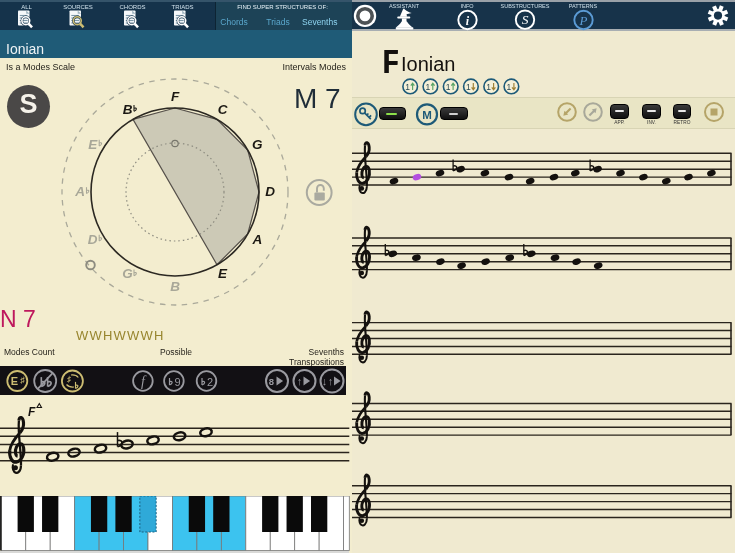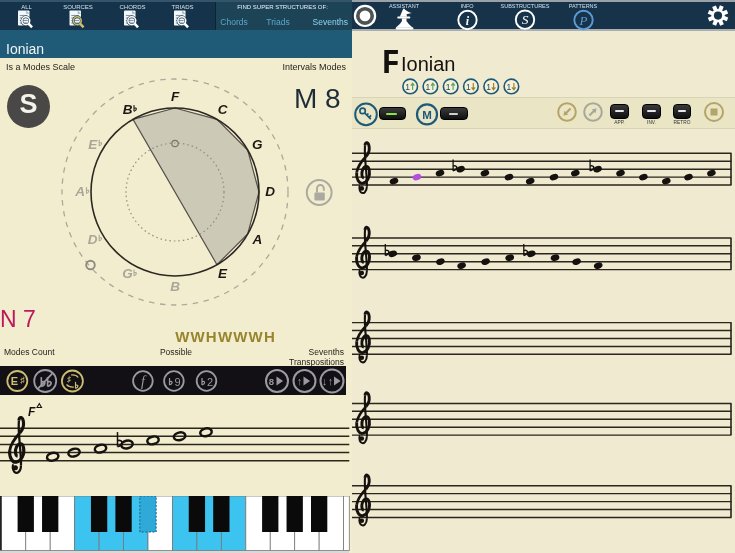--- a/index.html
+++ b/index.html
@@ -52,30 +52,30 @@
       <circle cx="181.8" cy="20.7" r="3.9" fill="none" stroke="#ffffff" stroke-width="1.6"></circle>
       <line x1="184.6" y1="23.5" x2="188.0" y2="27.3" stroke="#ffffff" stroke-width="2.5"></line>
     </svg>
 <div class="abs" style="left:9px;top:3.5px;width:35px;text-align:center;font-size:6px;color:#cfe0ea">ALL</div>
 <div class="abs" style="left:58px;top:3.5px;width:40px;text-align:center;font-size:6px;color:#cfe0ea">SOURCES</div>
 <div class="abs" style="left:112.5px;top:3.5px;width:40px;text-align:center;font-size:6px;color:#cfe0ea">CHORDS</div>
 <div class="abs" style="left:162.5px;top:3.5px;width:40px;text-align:center;font-size:6px;color:#cfe0ea">TRIADS</div>
 <div class="abs" style="left:220px;top:3.5px;width:125px;text-align:center;font-size:6px;color:#e8f2f8">FIND SUPER STRUCTURES OF:</div>
 <div class="abs" style="left:216px;top:17px;width:36px;text-align:center;font-size:8.5px;color:#5aa7cc">Chords</div>
 <div class="abs" style="left:261px;top:17px;width:34px;text-align:center;font-size:8.5px;color:#5aa7cc">Triads</div>
-<div class="abs" style="left:302px;top:17px;width:46px;text-align:right;font-size:8.5px;color:#8fd4f0">Sevenths</div>
+<div class="abs" style="left:302px;top:17px;width:46px;text-align:left;font-size:8.5px;color:#8fd4f0">Sevenths</div>
 
 <div class="abs" style="left:0;top:30px;width:352px;height:27.5px;background:#1f5b77"></div>
 <div class="abs" style="left:6px;top:40.5px;font-size:14px;color:#eef3f5">Ionian</div>
 
 <div class="abs" style="left:6px;top:62px;font-size:9px;color:#26231c">Is a Modes Scale</div>
 <div class="abs" style="right:389px;top:62px;font-size:9px;color:#26231c">Intervals Modes</div>
 <div class="abs" style="left:7px;top:84.5px;width:43px;height:43px;border-radius:50%;background:#4a4847"></div>
 <div class="abs" style="left:7px;top:89px;width:43px;text-align:center;font-size:27px;font-weight:bold;color:#f5f2ea">S</div>
-<div class="abs" style="left:294px;top:82.5px;font-size:28px;color:#1f2d38">M 8</div>
+<div class="abs" style="left:294px;top:82.5px;font-size:28px;color:#1f2d38">M 7</div>
 
 <svg class="abs" style="left:305px;top:179px" width="29" height="29" viewBox="0 0 29 29">
 <circle cx="14.2" cy="13.5" r="12.4" fill="none" stroke="#aaaaa0" stroke-width="2"></circle>
 <rect x="9.4" y="13.6" width="10.4" height="7.8" rx="1" fill="#aaaaa0"></rect>
 <path d="M 12,13.6 L 12,9.4 A 3.4 3.4 0 0 1 18.8,9.4 L 18.8,11.7" fill="none" stroke="#aaaaa0" stroke-width="1.9"></path>
 </svg>
 <svg class="abs" style="left:0;top:57px" width="352" height="260" viewBox="0 57 352 260">
       <circle cx="175" cy="192" r="113" fill="none" stroke="#aaa99a" stroke-width="1.3" stroke-dasharray="5.5 5.5"></circle>
       <polygon points="133.0,119.3 175.0,108.0 217.0,119.3 247.7,150.0 259.0,192.0 247.7,234.0 217.0,264.7" fill="#c9c5b4" fill-opacity="0.92" stroke="#55504a" stroke-width="1.2"></polygon>
       <circle cx="175" cy="192" r="84" fill="none" stroke="#2b2822" stroke-width="1.6"></circle>
@@ -100,21 +100,21 @@
       <path d="M 86.5,190.4 C 89.6,189.5 89.7,192.2 86.5,193.5" fill="none" stroke="#a8a798" stroke-width="1.08"></path>
       <text x="92.7" y="148.5" text-anchor="middle" font-family="Liberation Sans" font-size="13.5" font-weight="bold" font-style="italic" fill="#a8a798">E</text>
       <line x1="99.2" y1="139.7" x2="99.2" y2="146.0" stroke="#a8a798" stroke-width="1.08"></line>
       <path d="M 99.2,142.9 C 102.3,142.0 102.5,144.7 99.2,146.0" fill="none" stroke="#a8a798" stroke-width="1.08"></path>
       <text x="127.5" y="113.7" text-anchor="middle" font-family="Liberation Sans" font-size="13.5" font-weight="bold" font-style="italic" fill="#1b1813">B</text>
       <line x1="134.0" y1="104.9" x2="134.0" y2="111.2" stroke="#1b1813" stroke-width="1.08"></line>
       <path d="M 134.0,108.2 C 137.1,107.3 137.2,110.0 134.0,111.2" fill="none" stroke="#1b1813" stroke-width="1.08"></path>
     </svg>
 
 <div class="abs" style="left:0;top:305.5px;font-size:23px;color:#be185d">N 7</div>
-<div class="abs" style="left:76px;top:327.5px;width:200px;text-align:right;font-size:15px;letter-spacing:1.2px;color:#97852e;font-weight:bold">WWHWWWH</div>
+<div class="abs" style="left:76px;top:327.5px;width:200px;text-align:left;font-size:13px;letter-spacing:1.2px;color:#97852e;font-weight:normal">WWHWWWH</div>
 <div class="abs" style="left:4px;top:347px;font-size:8.5px;color:#26231c">Modes Count</div>
 <div class="abs" style="left:126px;top:347px;width:100px;text-align:center;font-size:8.5px;color:#26231c">Possible</div>
 <div class="abs" style="left:252px;top:347px;width:92px;text-align:right;font-size:8.5px;color:#26231c">Sevenths Transpositions</div>
 
 <div class="abs" style="left:0;top:366px;width:345.5px;height:29.3px;background:#121014"></div>
 <svg class="abs" style="left:0;top:362px" width="352" height="38" viewBox="0 362 352 38">
       <circle cx="17.3" cy="381" r="10" fill="none" stroke="#cdbd72" stroke-width="1.8"></circle>
       <text x="14.5" y="385" text-anchor="middle" font-family="Liberation Sans" font-size="11" font-weight="bold" fill="#cdbd72">E</text>
       <text x="22.5" y="383" text-anchor="middle" font-family="Liberation Sans" font-size="9" font-weight="bold" fill="#cdbd72">♯</text>
       <circle cx="45.2" cy="381" r="11" fill="none" stroke="#9a9aa0" stroke-width="1.8"></circle>

